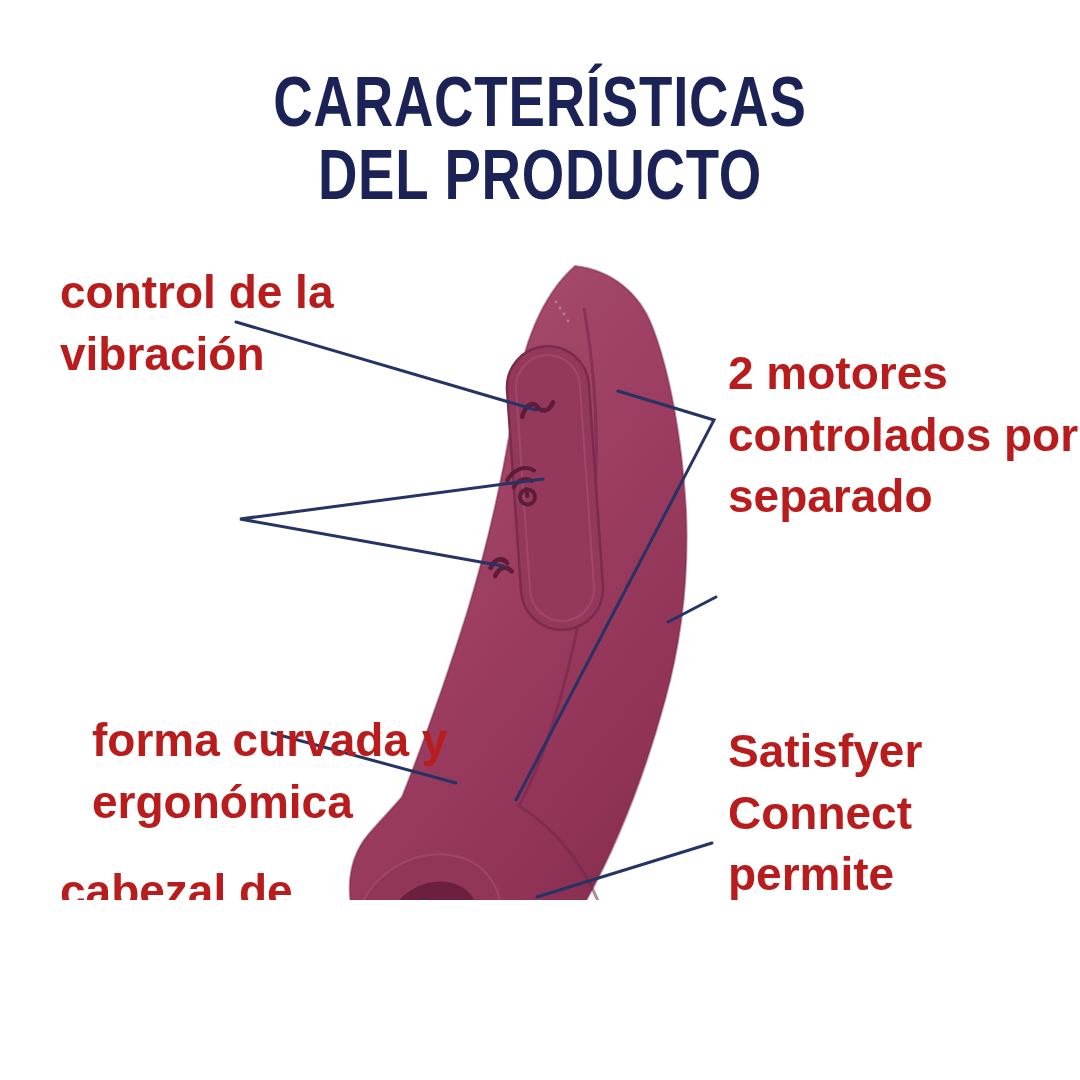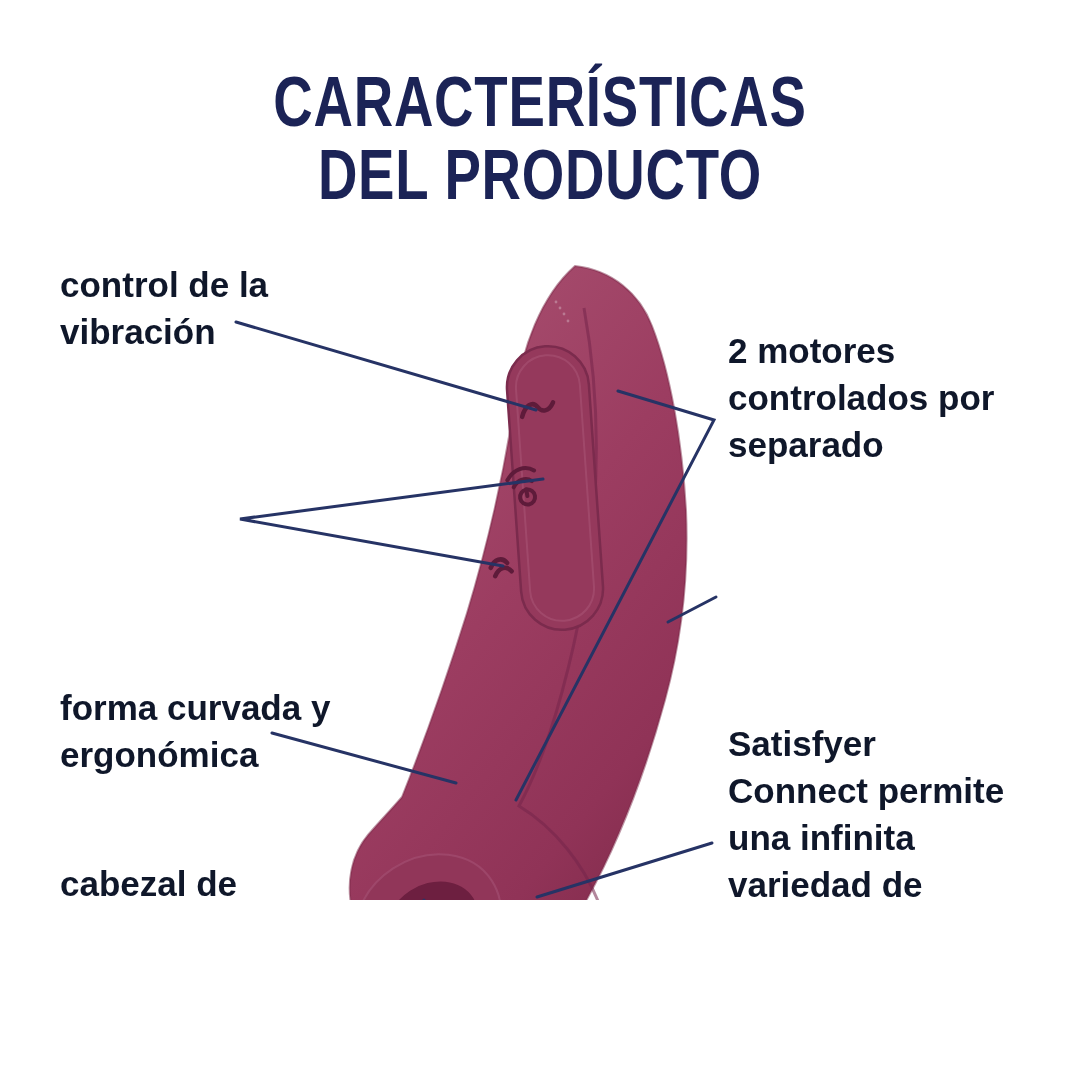--- a/index.html
+++ b/index.html
@@ -7,30 +7,30 @@
     position:relative;width:1080px;height:900px;background:#ffffff;
     overflow:hidden;font-family:"Liberation Sans",sans-serif;
   }
   .title{
     position:absolute;left:0;top:66px;width:1080px;text-align:center;
     color:#1b2356;font-weight:bold;font-size:70px;line-height:1.04;
     letter-spacing:1px;transform:scaleX(0.78);transform-origin:50% 0;
   }
   .svg-layer{position:absolute;left:0;top:0;width:1080px;height:1080px;}
   .feature{
-    position:absolute;color:#0f172a;font-weight:bold;font-size:35px;
+    position:absolute;color:#b91c1c;font-weight:bold;font-size:46px;
     line-height:1.34;white-space:pre-line;letter-spacing:0;
   }
   .f-left{left:60px;}
   .f-right{left:728px;}
   #f-vibration{top:262px;}
   #f-pressure{top:447px;}
-  #f-shape{top:685px;}
+  #f-shape{top:710px;margin-left:32px;}
   #f-head{top:861px;}
-  #f-motors{top:328px;}
+  #f-motors{top:343px;}
   #f-charger{top:552px;}
   #f-connect{top:721px;}
 </style>
 </head>
 <body>
 
 <div class="canvas">
 
   <div class="title">
     <div>CARACTERÍSTICAS</div>

